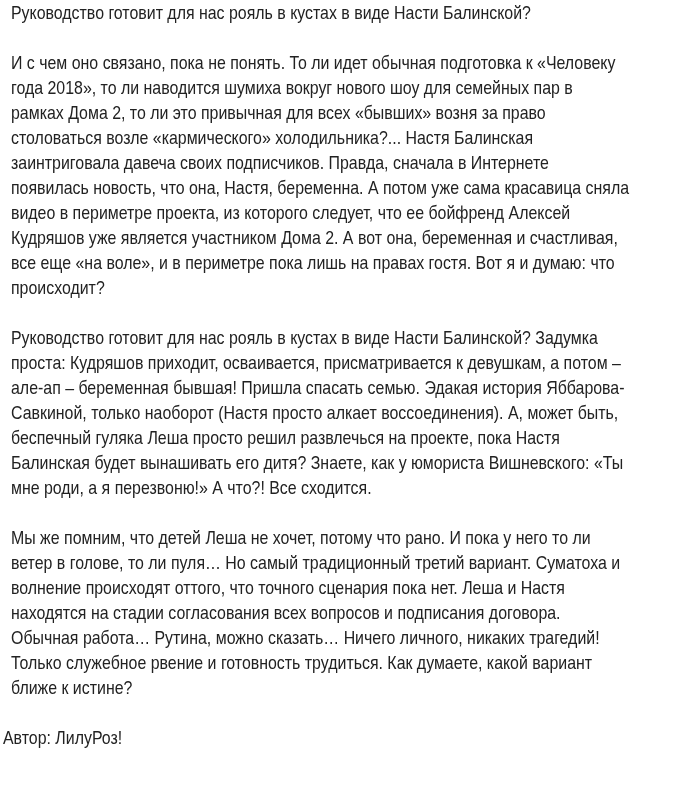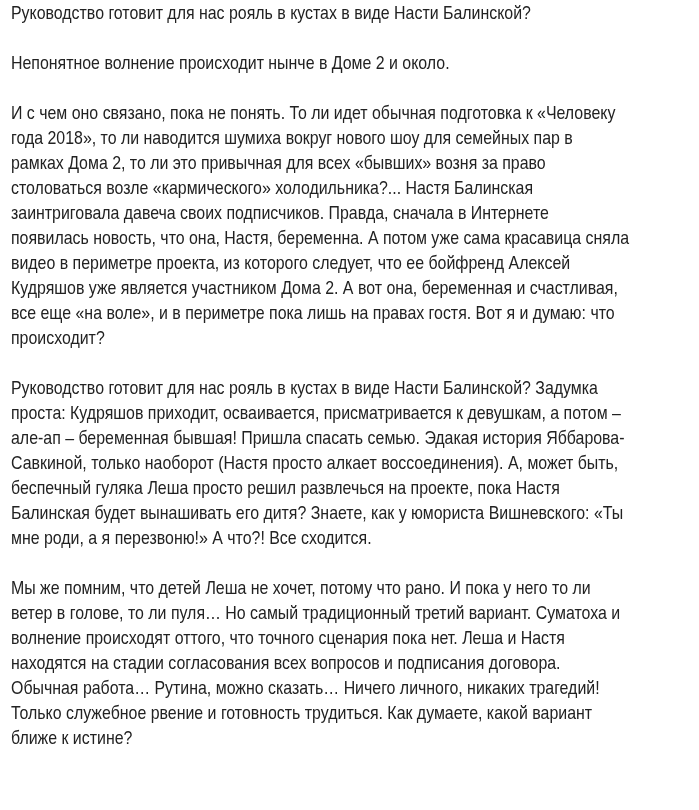--- a/index.html
+++ b/index.html
@@ -39,23 +39,20 @@
 </style>
 </head>
 <body>
 
 <div class="article">
 
   <div class="para">
     <span class="line">Руководство готовит для нас рояль в кустах в виде Насти Балинской?</span>
   </div>
 
-  <div class="para">
-    <span class="line">Непонятное волнение происходит нынче в Доме 2 и около.</span>
-  </div>
 
   <div class="para">
     <span class="line">И с чем оно связано, пока не понять. То ли идет обычная подготовка к «Человеку</span>
     <span class="line">года 2018», то ли наводится шумиха вокруг нового шоу для семейных пар в</span>
     <span class="line">рамках Дома 2, то ли это привычная для всех «бывших» возня за право</span>
     <span class="line">столоваться возле «кармического» холодильника?... Настя Балинская</span>
     <span class="line">заинтриговала давеча своих подписчиков. Правда, сначала в Интернете</span>
     <span class="line">появилась новость, что она, Настя, беременна. А потом уже сама красавица сняла</span>
     <span class="line">видео в периметре проекта, из которого следует, что ее бойфренд Алексей</span>
     <span class="line">Кудряшов уже является участником Дома 2. А вот она, беременная и счастливая,</span>
@@ -76,14 +73,17 @@
   <div class="para">
     <span class="line">Мы же помним, что детей Леша не хочет, потому что рано. И пока у него то ли</span>
     <span class="line">ветер в голове, то ли пуля… Но самый традиционный третий вариант. Суматоха и</span>
     <span class="line">волнение происходят оттого, что точного сценария пока нет. Леша и Настя</span>
     <span class="line">находятся на стадии согласования всех вопросов и подписания договора.</span>
     <span class="line">Обычная работа… Рутина, можно сказать… Ничего личного, никаких трагедий!</span>
     <span class="line">Только служебное рвение и готовность трудиться. Как думаете, какой вариант</span>
     <span class="line">ближе к истине?</span>
   </div>
 
+  <div class="para author">
+    <span class="line">Автор: ЛилуРоз!</span>
+  </div>
 
 </div>
 
 </body></html>

